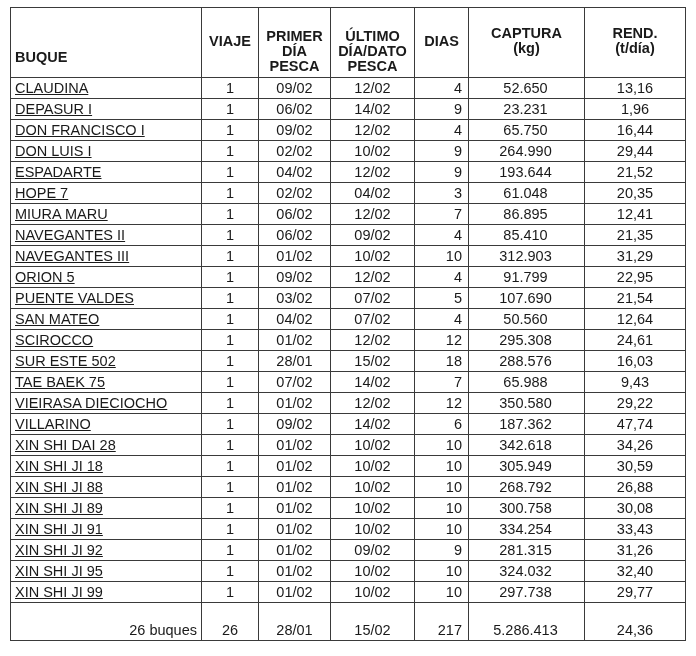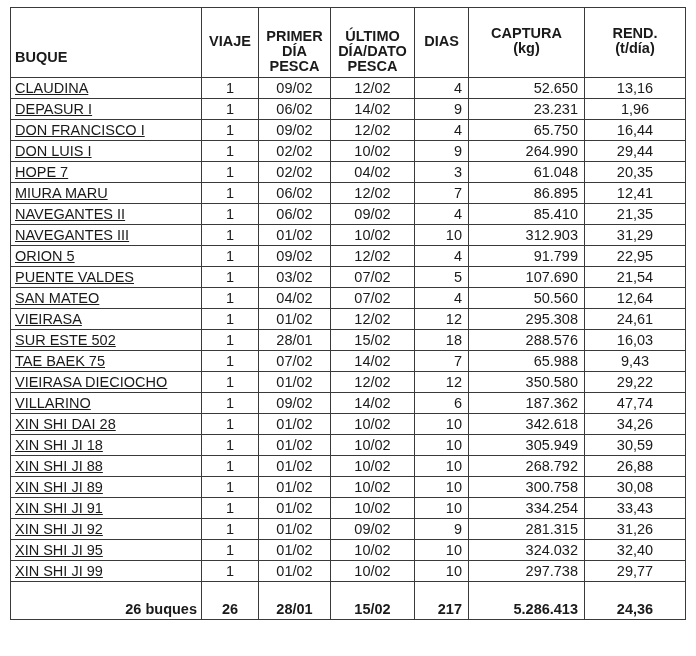--- a/index.html
+++ b/index.html
@@ -19,22 +19,22 @@
     col.c-rend { width: 101px; }
     th, td { border: 1px solid #3a3a3a; padding: 0 4px; white-space: nowrap; overflow: hidden; }
     th { font-weight: bold; font-size: 14.5px; line-height: 15px; height: 57px; vertical-align: bottom; padding-bottom: 3px; text-align: center; }
     th.left { text-align: left; padding-bottom: 12px; }
     th.mid { vertical-align: middle; }
     td { font-size: 14.5px; height: 20px; line-height: 20px; }
     td.left { text-align: left; text-decoration: underline; }
     td.center { text-align: center; }
     td.right { text-align: right; }
     td.dias { text-align: right; padding-right: 6px; }
-    td.cap { text-align: right; padding-right: 6px; }
-    tr.total td { height: 36px; vertical-align: bottom; font-weight: bold; line-height: 18px; padding-bottom: 1px; }
+    td.cap { text-align: center; padding-right: 6px; }
+    tr.total td { height: 36px; vertical-align: bottom; font-weight: normal; line-height: 18px; padding-bottom: 1px; }
   </style>
 </head>
 <body>
 
 <div class="sheet">
   <table>
     <colgroup>
       <col class="c-buque">
         <col class="c-viaje">
         <col class="c-primer">
@@ -99,20 +99,29 @@
         <tr>
           <td class="left">DON LUIS I</td>
           <td class="center">1</td>
           <td class="center">02/02</td>
           <td class="center">10/02</td>
           <td class="dias">9</td>
           <td class="cap">264.990</td>
           <td class="center">29,44</td>
         </tr>
         <tr>
+          <td class="left">ESPADARTE</td>
+          <td class="center">1</td>
+          <td class="center">04/02</td>
+          <td class="center">12/02</td>
+          <td class="dias">9</td>
+          <td class="cap">193.644</td>
+          <td class="center">21,52</td>
+        </tr>
+        <tr>
           <td class="left">HOPE 7</td>
           <td class="center">1</td>
           <td class="center">02/02</td>
           <td class="center">04/02</td>
           <td class="dias">3</td>
           <td class="cap">61.048</td>
           <td class="center">20,35</td>
         </tr>
         <tr>
           <td class="left">MIURA MARU</td>
@@ -162,21 +171,21 @@
         <tr>
           <td class="left">SAN MATEO</td>
           <td class="center">1</td>
           <td class="center">04/02</td>
           <td class="center">07/02</td>
           <td class="dias">4</td>
           <td class="cap">50.560</td>
           <td class="center">12,64</td>
         </tr>
         <tr>
-          <td class="left">VIEIRASA</td>
+          <td class="left">SCIROCCO</td>
           <td class="center">1</td>
           <td class="center">01/02</td>
           <td class="center">12/02</td>
           <td class="dias">12</td>
           <td class="cap">295.308</td>
           <td class="center">24,61</td>
         </tr>
         <tr>
           <td class="left">SUR ESTE 502</td>
           <td class="center">1</td>

